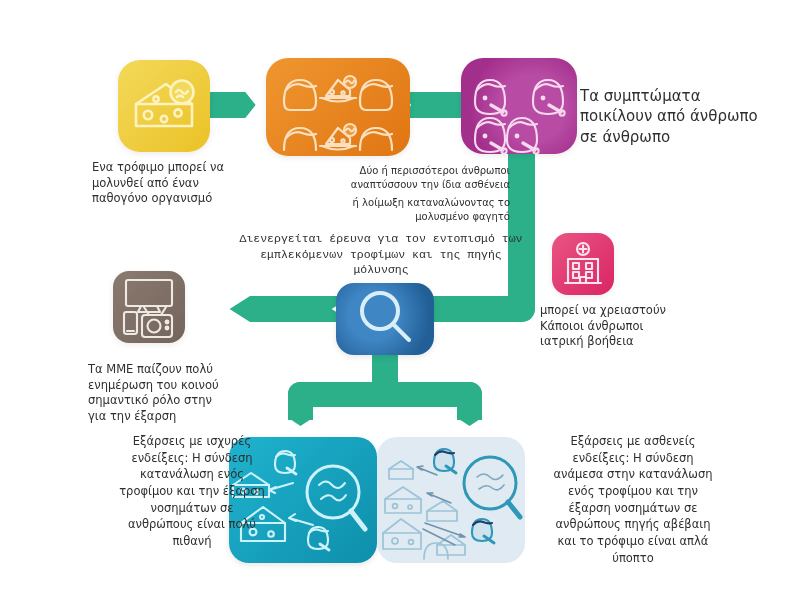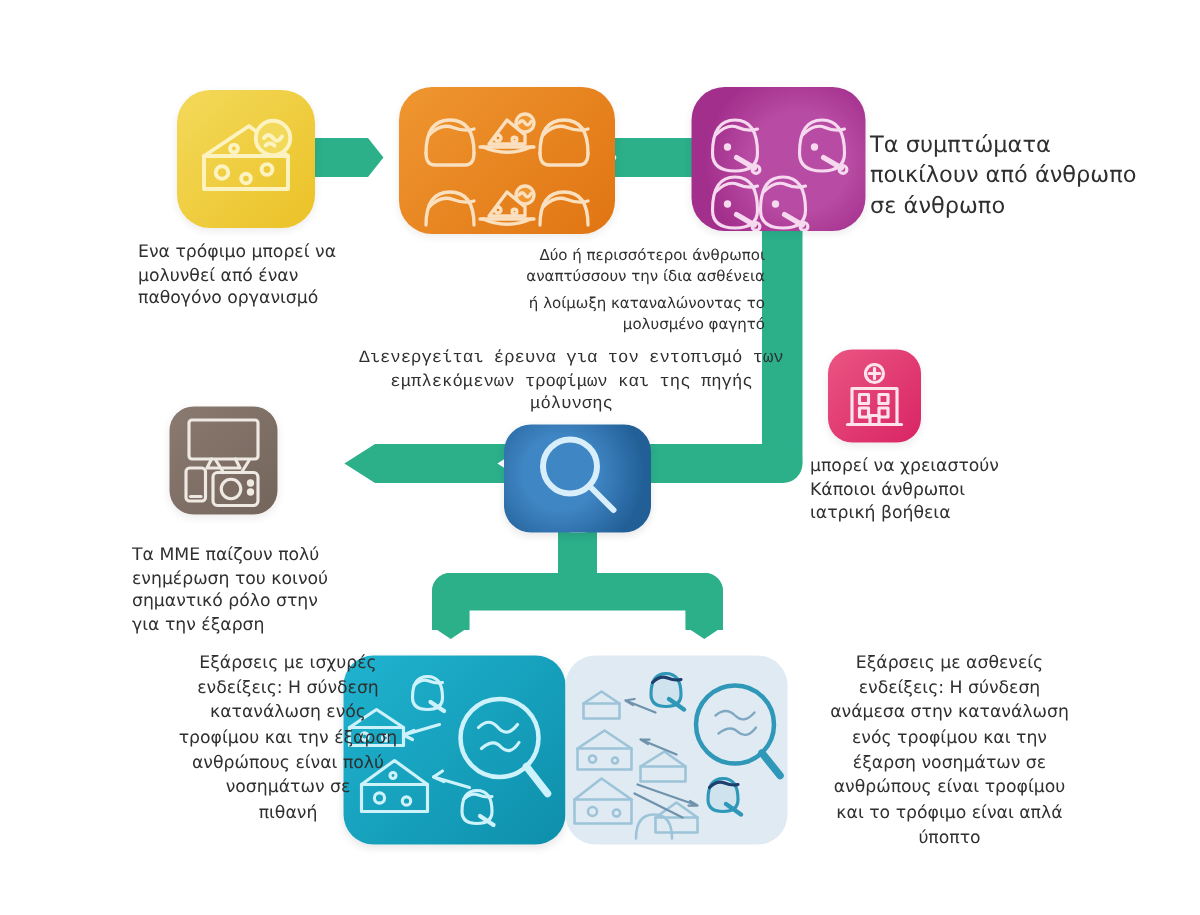--- a/index.html
+++ b/index.html
@@ -262,22 +262,22 @@
         <path d="M64 46 L40 53 M40 53 l7 -3 M40 53 l6 3"></path>
         <path d="M84 88 L60 81 M60 81 l7 3 M60 81 l6 -4"></path>
       </g>
     </svg>
   </div>
   <div class="cap center" style="left:84px;top:433px;width:152px;font-size:11.5px;line-height:1.45;margin-left:32px;">
     <div>Εξάρσεις με ισχυρές</div>
     <div>ενδείξεις: Η σύνδεση</div>
     <div>κατανάλωση ενός</div>
     <div>τροφίμου και την έξαρση</div>
+    <div>νοσημάτων σε</div>
     <div>ανθρώπους είναι πολύ</div>
-    <div>νοσημάτων σε</div>
     <div>πιθανή</div>
   </div>
 
   <div class="node" style="left:377px;top:437px;width:148px;height:126px;border-radius:20px;background:#dfeaf2;">
     <svg class="ico" viewBox="0 0 148 126">
       <g fill="none" stroke="#9cc3d8" stroke-width="1.7" stroke-linejoin="round" stroke-linecap="round">
         <path d="M12 32 L24 24 L36 32 L36 42 L12 42 Z"></path>
           <path d="M12 32 L36 32"></path>
         <path d="M8 62 L26 50 L44 62 L44 76 L8 76 Z"></path>
           <path d="M8 62 L44 62"></path>
@@ -314,18 +314,18 @@
         <path d="M46 92 L78 108"></path>
       </g>
     </svg>
   </div>
   <div class="cap center" style="left:533px;top:433px;width:200px;font-size:11.5px;line-height:1.45;">
     <div>Εξάρσεις με ασθενείς</div>
     <div>ενδείξεις: Η σύνδεση</div>
     <div>ανάμεσα στην κατανάλωση</div>
     <div>ενός τροφίμου και την</div>
     <div>έξαρση νοσημάτων σε</div>
-    <div>ανθρώπους είναι τροφίμου</div>
+    <div>ανθρώπους πηγής αβέβαιη</div>
     <div>και το τρόφιμο είναι απλά</div>
     <div>ύποπτο</div>
   </div>
 
 </div>
 
 </body></html>

